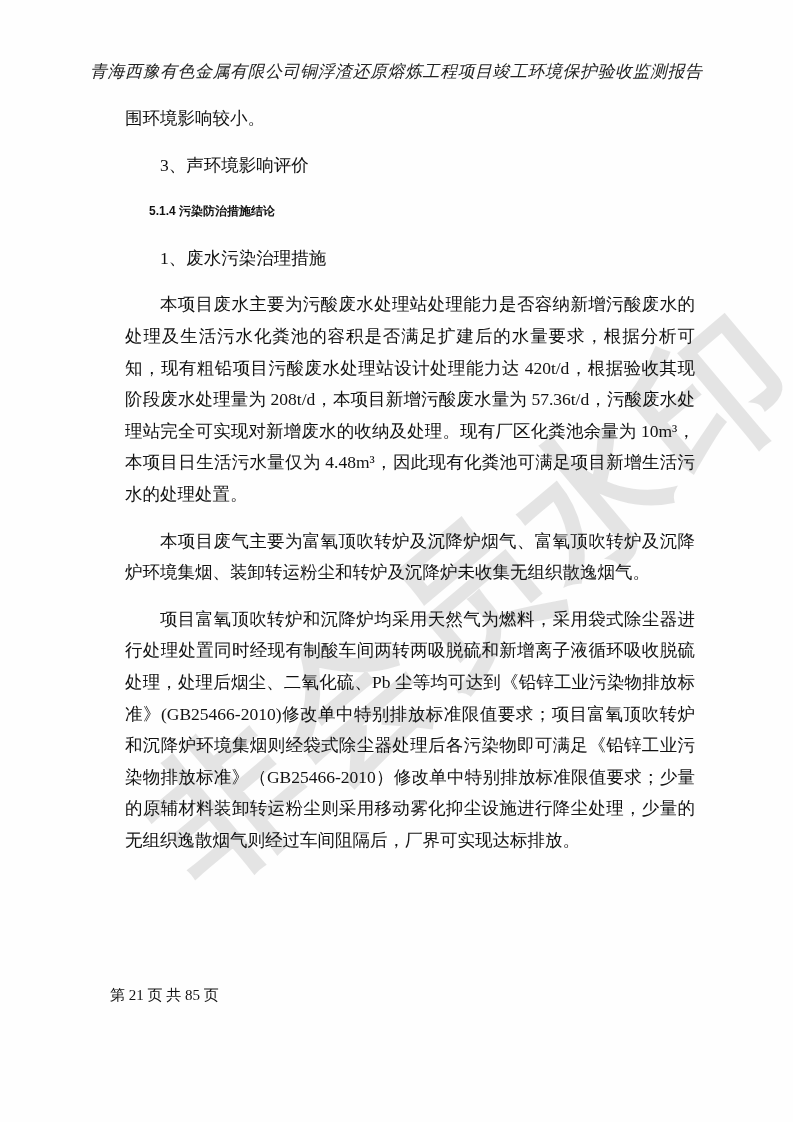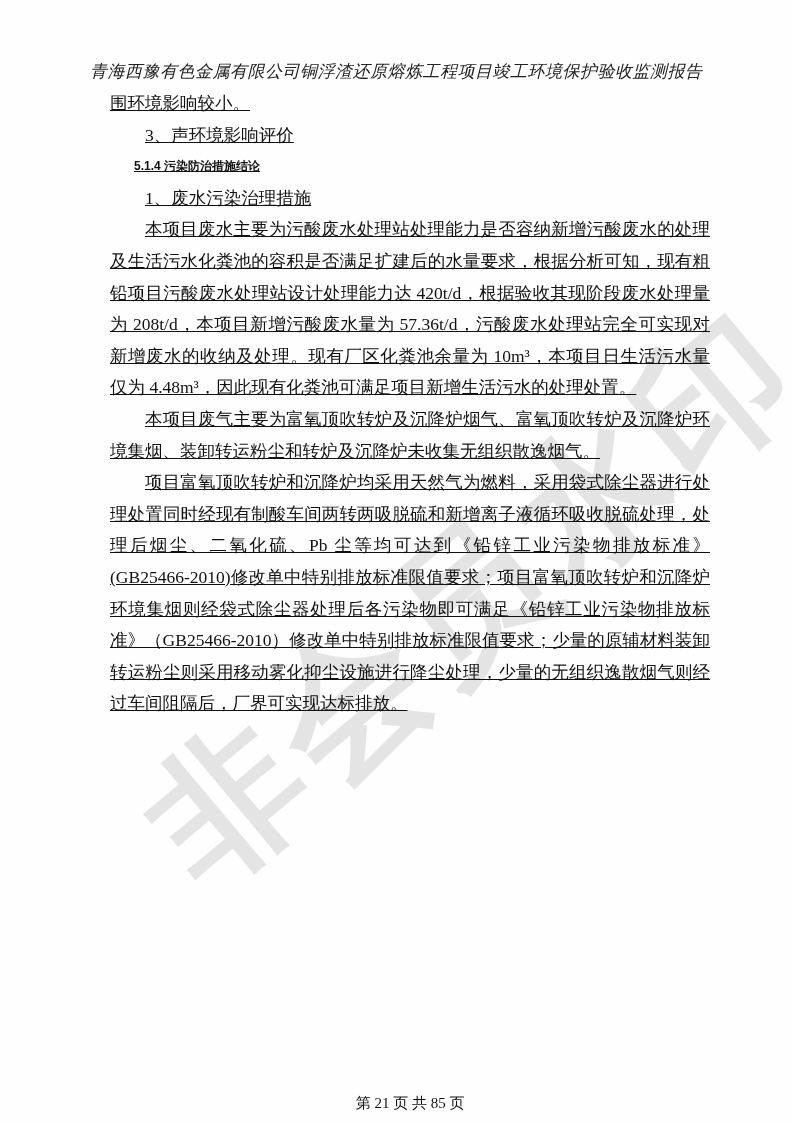--- a/index.html
+++ b/index.html
@@ -45,45 +45,44 @@
     z-index: 0;
   }
   .content {
     position: absolute;
     left: 110px;
     top: 88px;
     width: 600px;
     z-index: 1;
   }
   .content p {
-    margin: 0;
+    margin: 15px;
     font-size: 17.5px;
     line-height: 31.6px;
     text-align: justify;
     text-justify: inter-character;
-    text-decoration: underline;
   }
   .content p.indent {
     text-indent: 2em;
   }
   .content p.noindent {
     text-indent: 0;
   }
   .content p.heading-bold {
     text-indent: 2em;
     font-family: "Liberation Sans", "DejaVu Sans", sans-serif;
     font-weight: bold;
     font-size: 12px;
   }
   .doc-footer {
     position: absolute;
     left: 110px;
-    top: 1094px;
+    top: 986px;
     width: 600px;
-    text-align: center;
+    text-align: left;
     font-size: 15px;
     color: #111111;
     z-index: 1;
   }
 </style>
 </head>
 <body>
 
 <div class="page">
 

